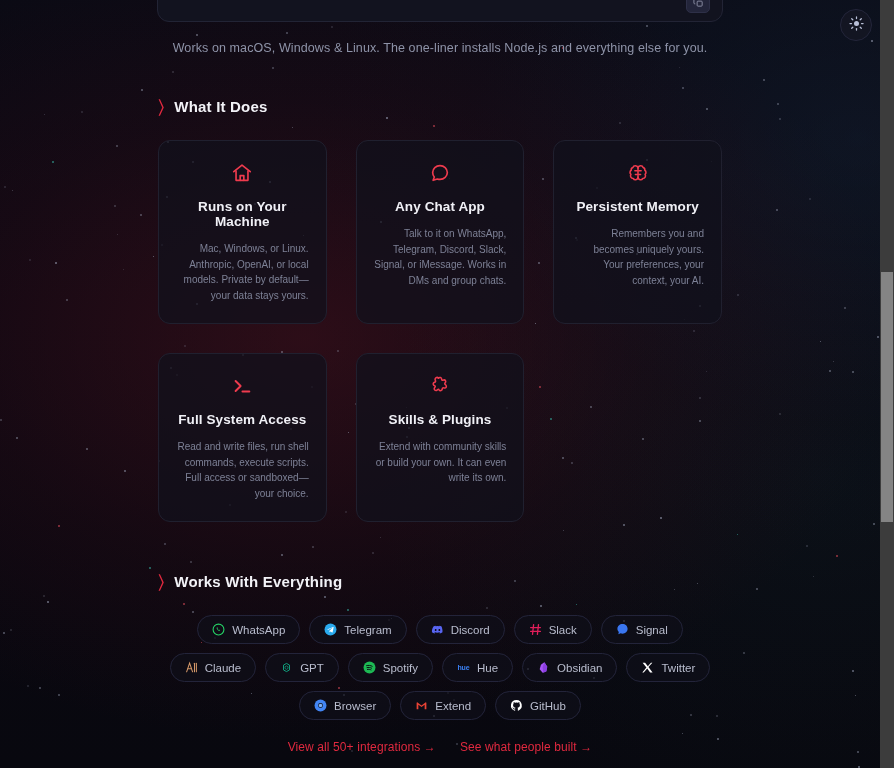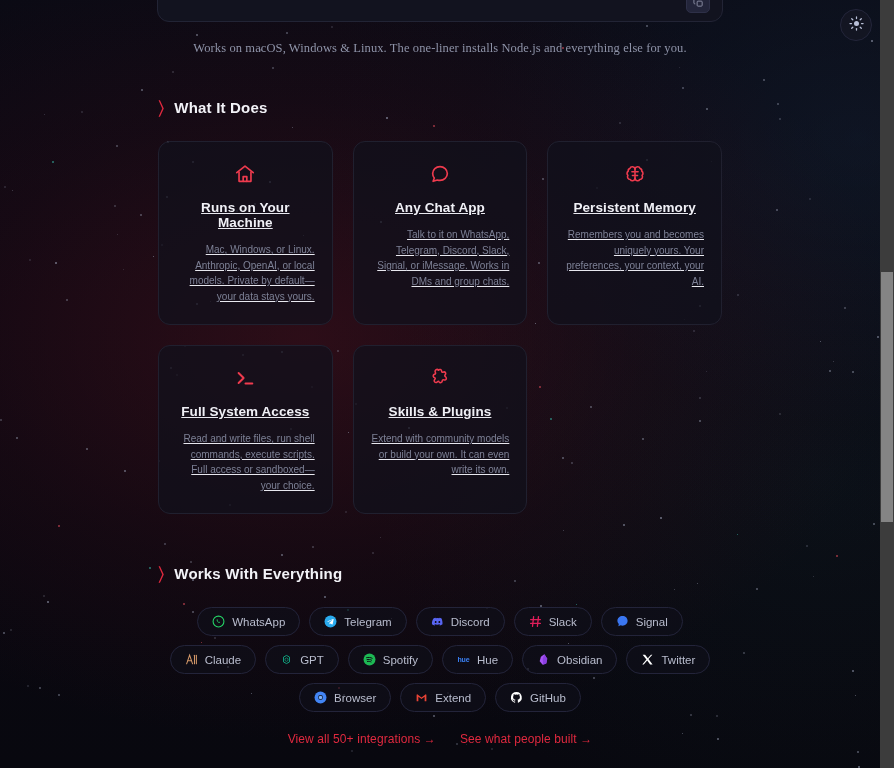--- a/index.html
+++ b/index.html
@@ -52,38 +52,36 @@
     display: flex; align-items: center; justify-content: center;
   }
   .copy-btn svg { width: 11px; height: 11px; }
 
   .subnote {
     text-align: center;
     font-size: 12.5px;
     color: #8e93a8;
     margin-top: 19px;
     letter-spacing: .1px;
-    font-family: Liberation Serif, serif;
   }
 
   
   .section { padding: 0 158px; }
   .sec-head {
     display: flex; align-items: center; gap: 10px;
     margin: 0 0 24px 0;
   }
   .sec-chevron { color: #e0293f; font-size: 19px; line-height: 1; font-weight: 400; }
   .sec-title { font-size: 15px; font-weight: 700; color: #f2f2f7; letter-spacing: .2px; }
 
   
   .feature-grid {
     display: grid;
     grid-template-columns: repeat(3, 1fr);
-    gap: 20px;
-    text-decoration: underline;
+    gap: 29px;
   }
   .fcard {
     background: rgba(17,16,28,0.72);
     border: 1px solid #20202f;
     border-radius: 12px;
     padding: 18px 17px 20px 17px;
     min-height: 141px;
   }
   .fcard .ficon {
     display: flex; justify-content: center; align-items: center;
@@ -412,21 +410,21 @@
           <div class="fdesc">Read and write files, run shell commands, execute scripts. Full access or sandboxed—your choice.</div>
         </div>
 
         <div class="fcard">
           <div class="ficon">
             <svg viewBox="0 0 24 24" fill="none" stroke="currentColor" stroke-width="1.7" stroke-linejoin="round">
               <path d="M10.3 3.6a1.9 1.9 0 0 1 3.5 1.1c0 .7.6 1.2 1.3 1l.9-.3a1.9 1.9 0 0 1 1.6 3.3c-.5.4-.5 1.2 0 1.6l.7.6a1.9 1.9 0 0 1-1.6 3.3l-.9-.2c-.7-.2-1.3.4-1.3 1.1a1.9 1.9 0 0 1-3.5 1.1c-.3-.6-1.1-.7-1.6-.3l-.7.6a1.9 1.9 0 0 1-2.7-2.6l.6-.8c.4-.5.2-1.3-.4-1.5l-.9-.3A1.9 1.9 0 0 1 5.9 8c.7.1 1.3-.5 1.2-1.2l-.1-.9A1.9 1.9 0 0 1 10.3 3.6z"></path>
             </svg>
           </div>
           <div class="ftitle">Skills &amp; Plugins</div>
-          <div class="fdesc">Extend with community models or build your own. It can even write its own.</div>
+          <div class="fdesc">Extend with community skills or build your own. It can even write its own.</div>
         </div>
 
       </div>
     </div>
 
     <div class="gap-b"></div>
 
     <div class="section">
       <div class="sec-head">
         <span class="sec-chevron">〉</span>

